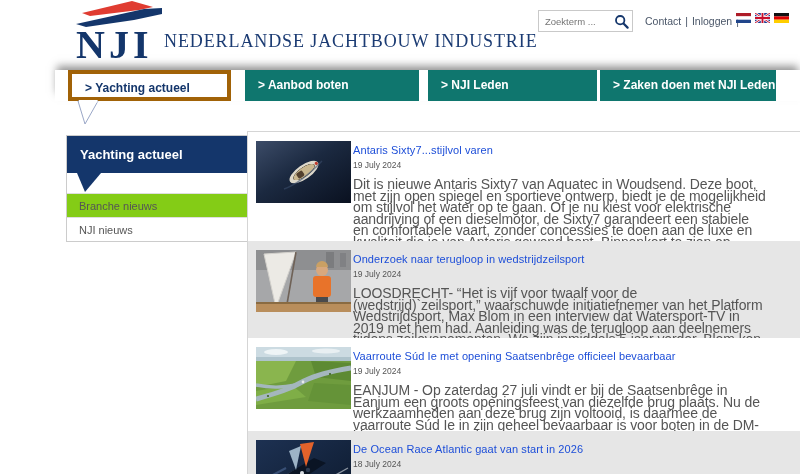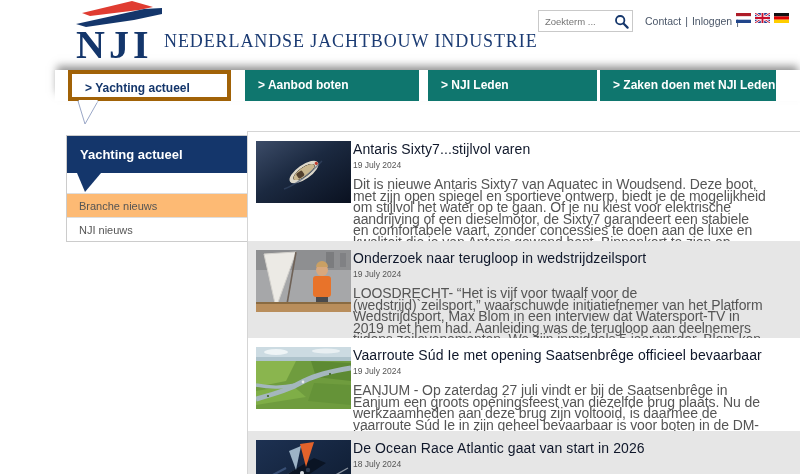--- a/index.html
+++ b/index.html
@@ -55,38 +55,38 @@
   #sidebar { left:66px; top:135px; width:186px; border:1px solid #ccc; background:#fff; }
   #sidebar-header {
     height:37px; line-height:37px; background:#14366b; color:#fff;
     font-size:13px; font-weight:bold; padding-left:13px;
   }
   #sidebar-tail { display:block; margin-left:10px; }
   .sidebar-item {
     height:24px; line-height:24px; font-size:11px; color:#555;
     padding-left:12px; border-top:1px solid #dedede; cursor:pointer;
   }
-  .sidebar-item.active { background:#fdba74; }
+  .sidebar-item.active { background:#84cc16; }
 
   
   #articles {
     left:247px; top:131px; width:560px;
     border:1px solid #d5d5d5; background:#fff;
   }
   .article { position:relative; overflow:hidden; }
   .article.alt { background:#e6e6e6; }
   #article-0 { height:109px; }
   #article-1 { height:97px; }
   #article-2 { height:93px; }
   #article-3 { height:90px; }
   .thumb { position:absolute; left:8px; top:9px; width:95px; height:62px; cursor:pointer; }
   .thumb svg { display:block; }
   .atext { margin-left:105px; width:414px; padding-top:8px; }
   .article-title {
-    font-size:14px; color:#0f172a; text-decoration:none; display:inline-block;
+    font-size:11px; color:#1d4ed8; text-decoration:none; display:inline-block;
     cursor:pointer; letter-spacing:0.1px;
   }
   .article-date { font-size:8.5px; color:#555; margin-top:2px; }
   .article-body {
     font-size:14px; line-height:11.5px; color:#555; margin-top:9px;
     letter-spacing:-0.1px;
   }
   .read-more { color:#3a6ca8; text-decoration:underline; cursor:pointer; }
 </style>
 </head>

